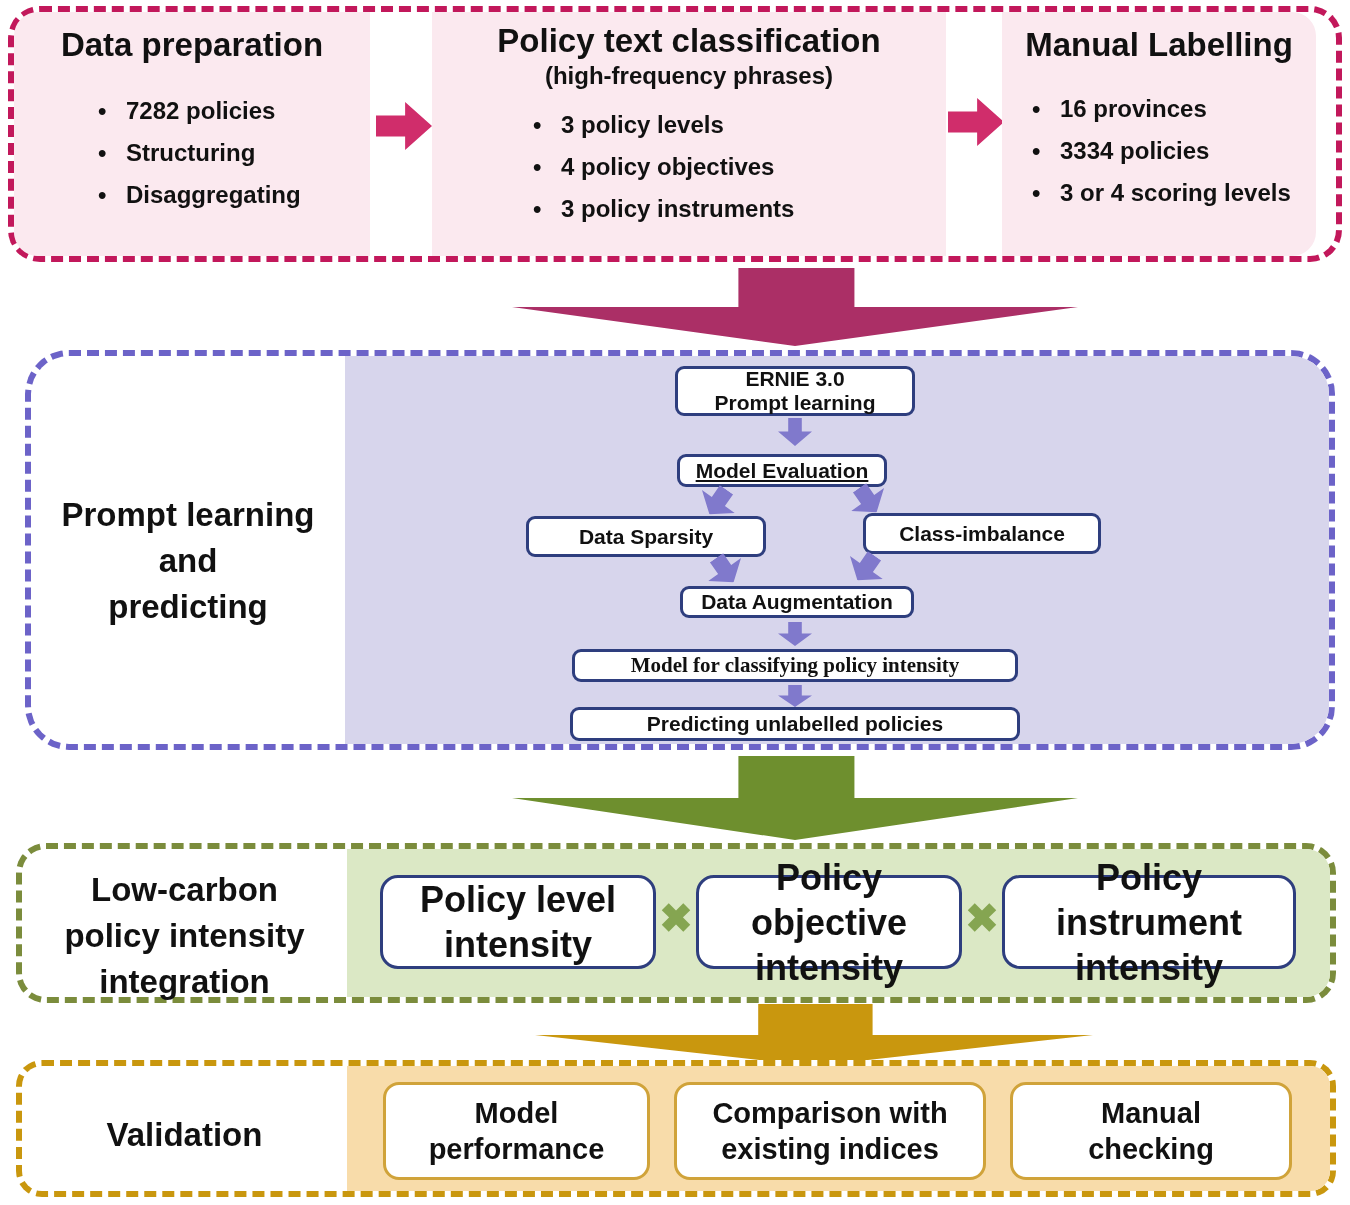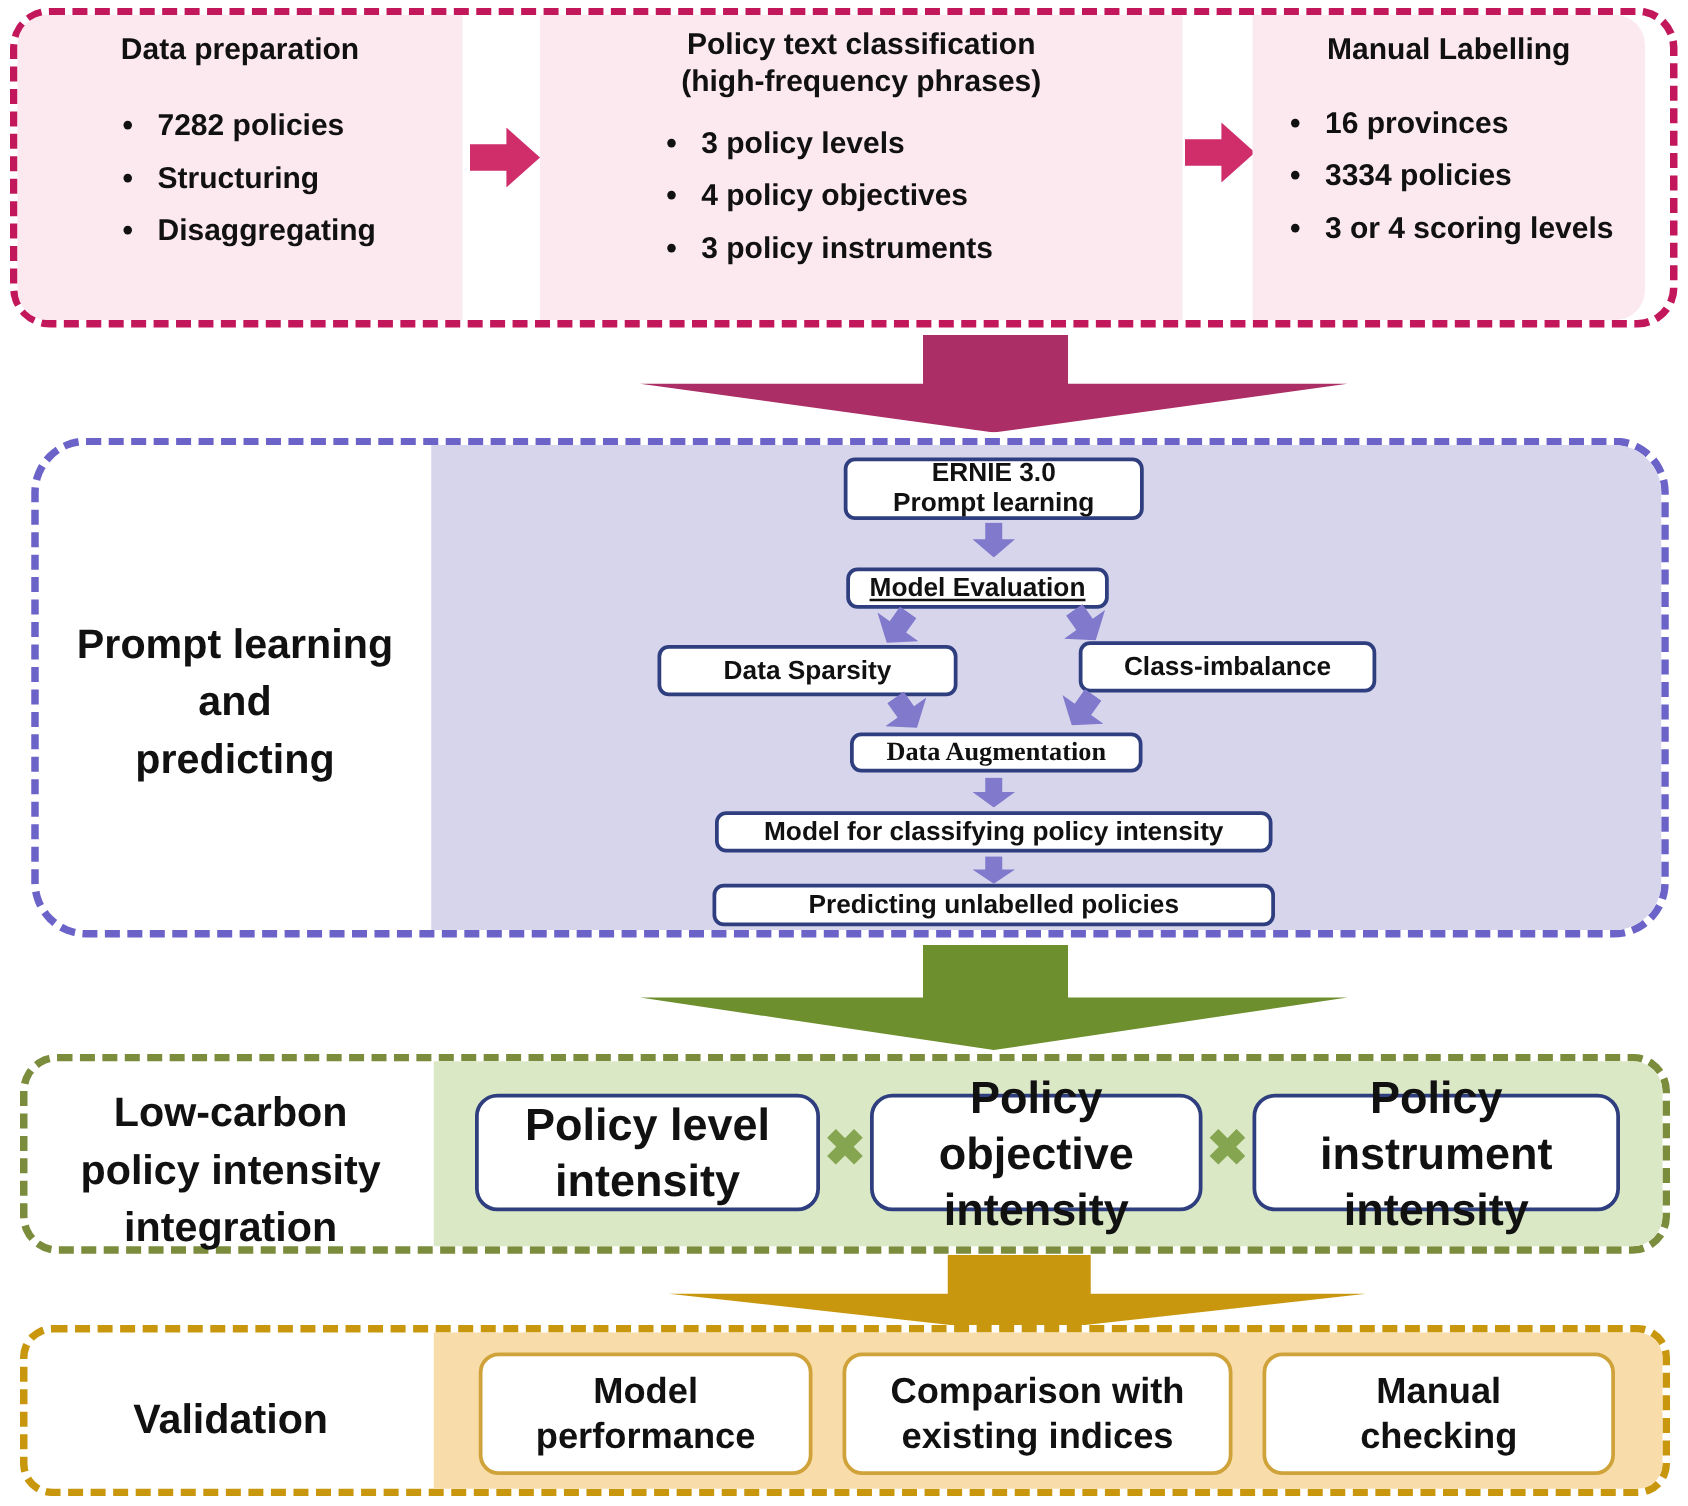--- a/index.html
+++ b/index.html
@@ -6,21 +6,21 @@
   body { background:#ffffff; font-family:"Liberation Sans", sans-serif; font-weight:bold; color:#111; }
   .canvas { position:relative; width:1350px; height:1205px; background:#fff; overflow:hidden; }
 
   
   .sec-top { position:absolute; left:8px; top:6px; width:1334px; height:256px;
              border:6px dashed #c2185b; border-radius:32px; }
   .pink-box { position:absolute; top:0; bottom:0; background:#fbe9ef; }
   .pink-box.b1 { left:0; width:356px; border-radius:24px 0 0 24px; }
   .pink-box.b2 { left:418px; width:514px; }
   .pink-box.b3 { left:988px; width:314px; border-radius:0 24px 24px 0; }
-  .stage1-title { text-align:center; font-size:24px; margin-top:14px; }
+  .stage1-title { text-align:center; font-size:33px; margin-top:14px; }
   .stage1-sub { text-align:center; font-size:24px; margin-top:2px; }
   .bullets { margin-top:26px; }
   .b2 .bullets { margin-top:14px; }
   .b3 .bullets { margin-top:24px; }
   .bullet { position:relative; font-size:24px; line-height:42px; padding-left:34px; }
   .bullet::before { content:"•"; position:absolute; left:6px; }
   .pad1 { padding-left:78px; } .pad2 { padding-left:95px; } .pad3 { padding-left:24px; }
 
   
   .arrow-right { position:absolute; width:56px; height:48px; background:#d02d6b;
@@ -39,22 +39,22 @@
               border-radius:0 38px 38px 0; }
   .side-label { position:absolute; text-align:center; white-space:pre-line; font-size:33px; line-height:1.4; }
   .lbl-prompt { left:0; top:136px; width:314px; }
   .node { position:absolute; background:#fff; border:3px solid #2e3e7e; border-radius:9px;
           display:flex; align-items:center; justify-content:center; text-align:center;
           font-size:21px; line-height:1.12; }
   .n-ernie { left:644px; top:10px; width:240px; height:50px; flex-direction:column; }
   .n-eval { left:646px; top:98px; width:210px; height:33px;text-decoration:underline; }
   .n-sparsity { left:456px; top:160px; width:240px; height:41px;margin-left:39px; }
   .n-imbalance { left:832px; top:157px; width:238px; height:41px; }
-  .n-augment { left:649px; top:230px; width:234px; height:32px;font-family:Liberation Serif, serif; }
-  .n-classify { left:541px; top:293px; width:446px; height:33px; }
+  .n-augment { left:649px; top:230px; width:234px; height:32px; }
+  .n-classify { left:541px; top:293px; width:446px; height:33px;font-family:Liberation Serif, serif; }
   .n-predict { left:539px; top:351px; width:450px; height:34px; }
   .sa1 { left:747px; top:62px; }
   .sa2 { left:747px; top:266px; height:24px; }
   .sa3 { left:747px; top:329px; height:22px; }
   .d-left  { left:667px; top:131px; width:40px; height:30px; transform:rotate(35deg); }
   .d-right { left:817px; top:129px; width:40px; height:30px; transform:rotate(-35deg); }
   .c-left  { left:674px; top:199px; width:40px; height:30px; transform:rotate(-35deg); }
   .c-right { left:815px; top:197px; width:40px; height:30px; transform:rotate(35deg); }
 
   

